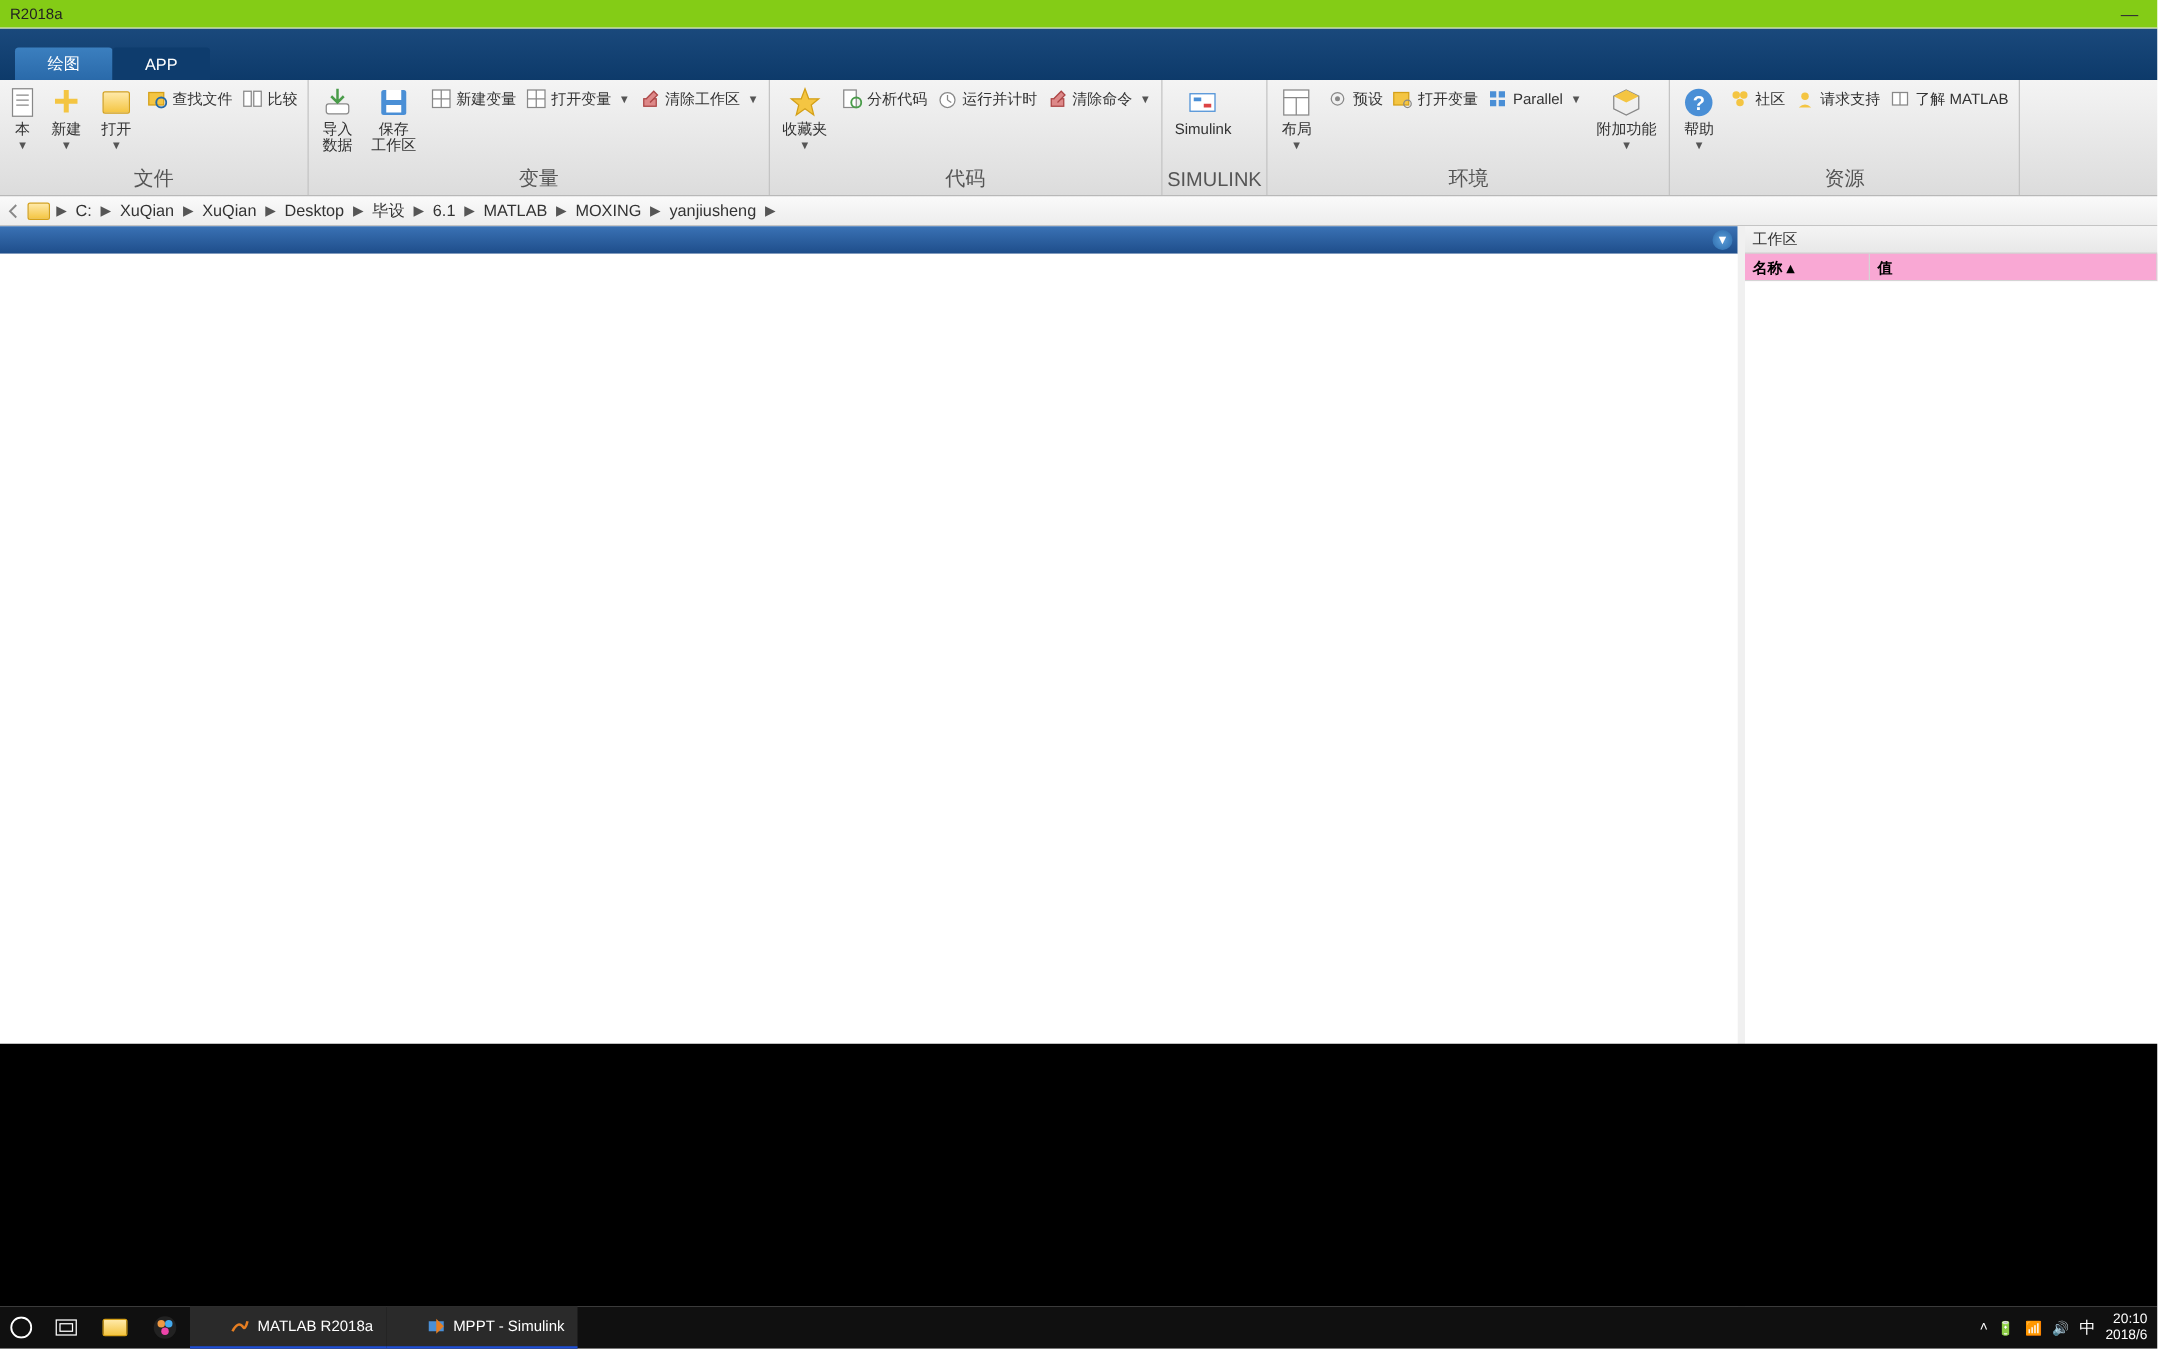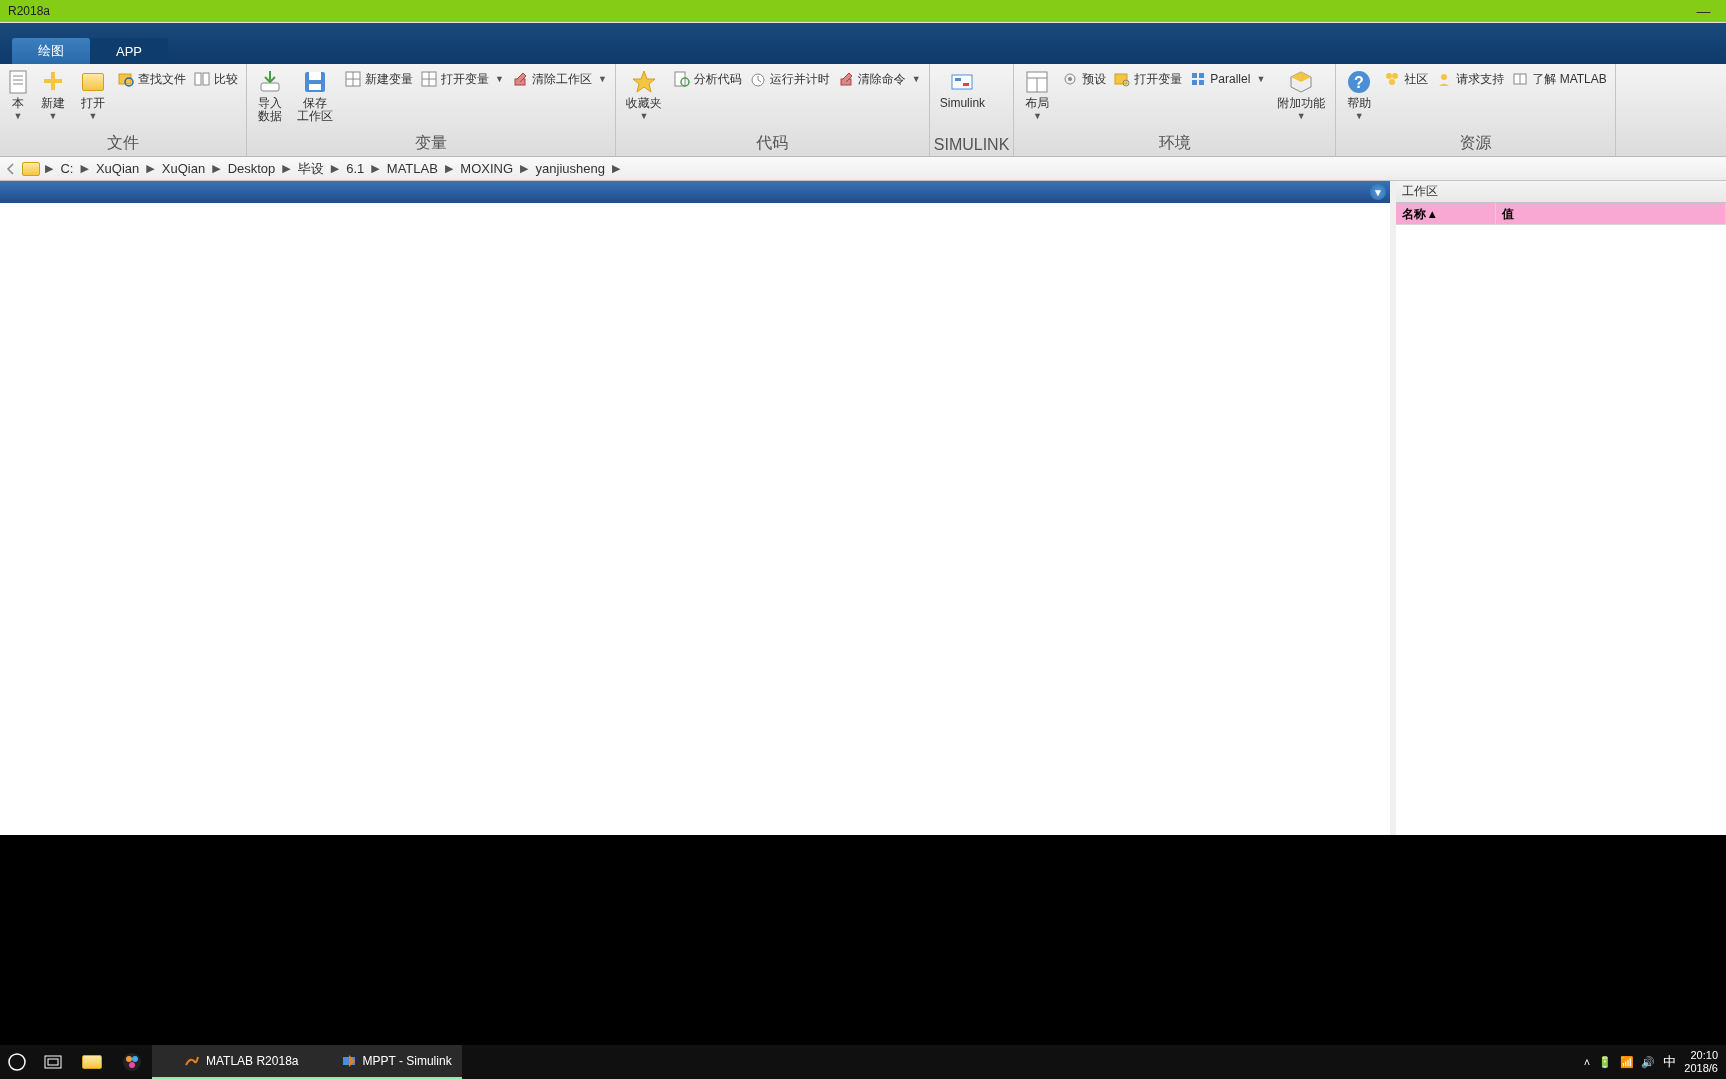--- a/index.html
+++ b/index.html
@@ -247,21 +247,21 @@
       height: 34px;
       display: flex;
       align-items: center;
       padding: 0 10px;
       gap: 6px;
       font-size: 12px;
       cursor: pointer;
     }
     .taskbar-item.active {
       background: #2a2a2a;
-      border-bottom: 2px solid #86efac;
+      border-bottom: 2px solid #1d4ed8;
       padding-left: 32px;
     }
     .taskbar-right {
       margin-left: auto;
       display: flex;
       align-items: center;
       gap: 8px;
       padding-right: 8px;
       font-size: 11px;
     }

